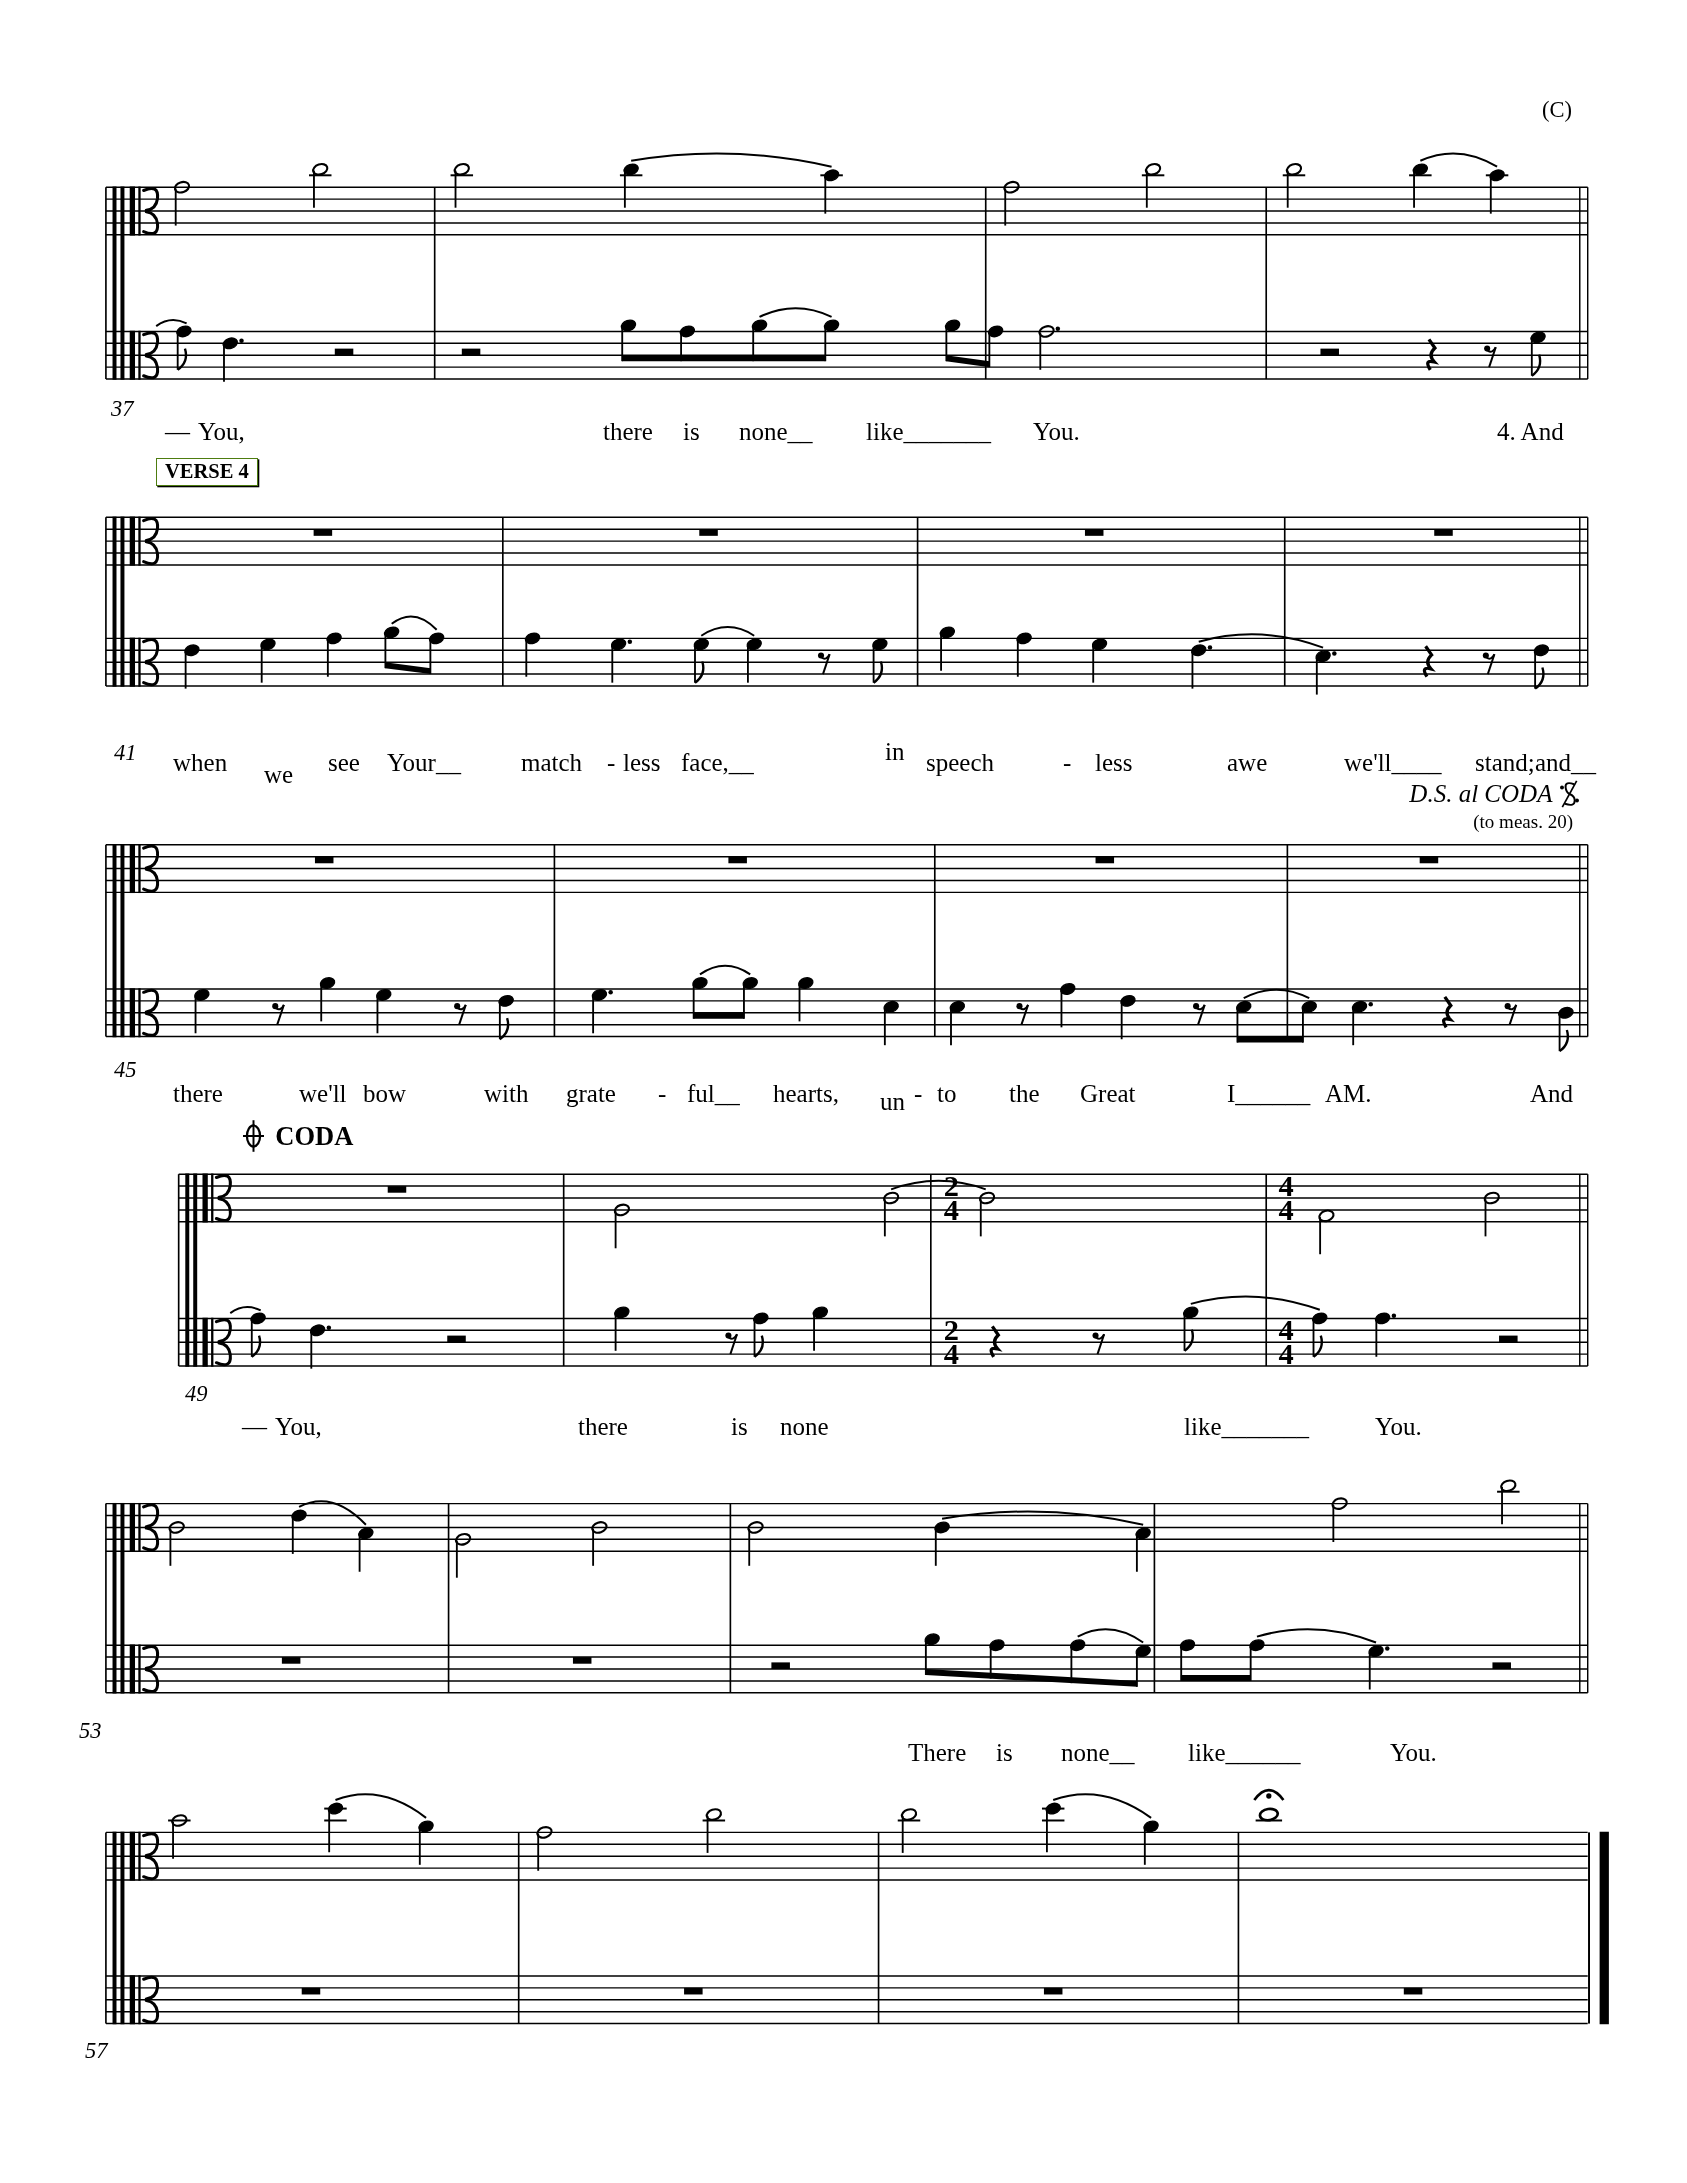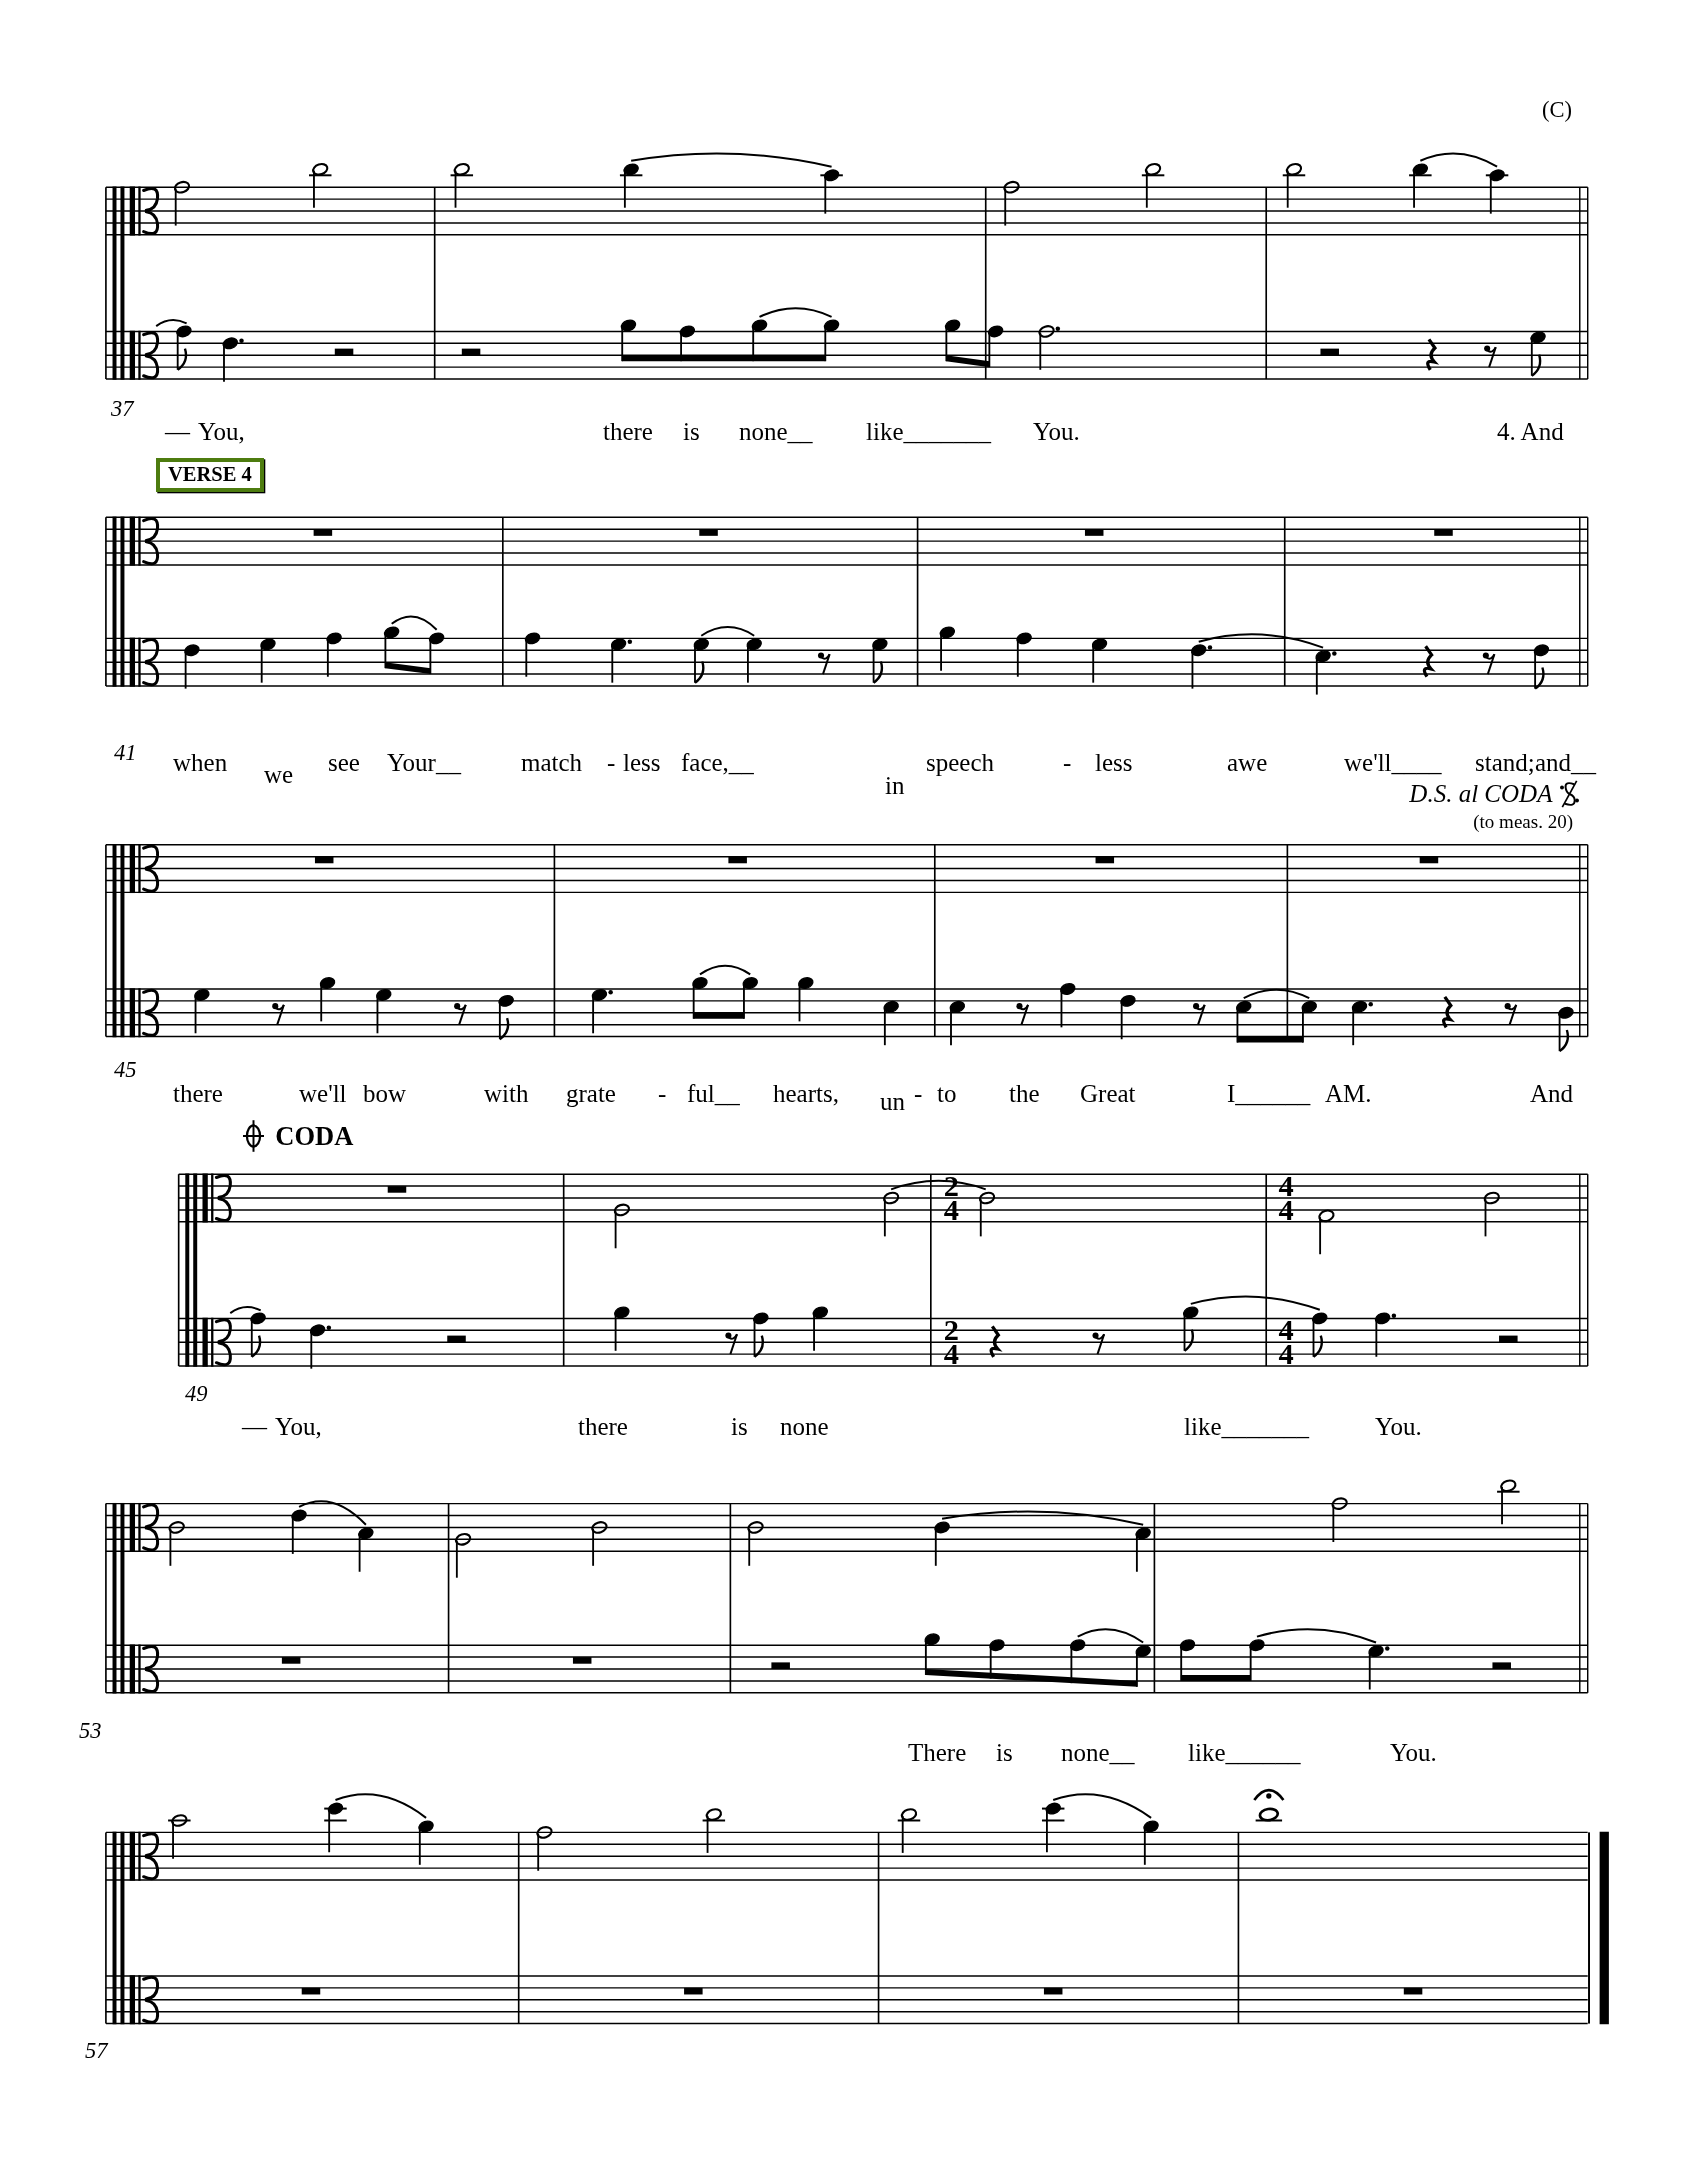--- a/index.html
+++ b/index.html
@@ -2,21 +2,21 @@
 <html style="font-size:10.6px"><head>
 <meta charset="utf-8">
 <style>
   html,body{margin:0;padding:0;background:#fff;}
   .page{position:relative;width:1687px;height:2183px;background:#ffffff;overflow:hidden;
         font-family:"Liberation Serif",serif;color:#000;}
   svg.canvas{position:absolute;left:0;top:0;}
   .t{position:absolute;white-space:nowrap;color:#000;}
   .title{font:bold 26.5px "Liberation Serif",serif;left:0;top:97px;width:1687px;text-align:center;}
   .cmark{font:22.5px "Liberation Serif",serif;left:1542px;top:97px;}
-  .verse{left:156px;top:458px;border:4px solid #4d7c0f;box-shadow:1.3px 1.3px 0 #000;padding:0.7px 8px 2px 8px;
+  .verse{left:156px;top:458px;border:1px solid #4d7c0f;box-shadow:1.3px 1.3px 0 #000;padding:0.7px 8px 2px 8px;
          font:bold 20.5px "Liberation Serif",serif;}
   .ds{right:107px;top:779px;font:italic 25px "Liberation Serif",serif;display:flex;align-items:center;gap:6.6px;}
   .tomeas{right:114px;top:811px;font:19px "Liberation Serif",serif;}
   .codarow{left:241px;top:1118px;display:flex;align-items:center;gap:9.3px;}
   .coda{font:bold 26.5px "Liberation Serif",serif;}
   .mnum{font:italic 22.5px "Liberation Serif",serif;}
   .lyr{font:25px "Liberation Serif",serif;}
 </style>
 </head>
 <body>
@@ -543,21 +543,21 @@
     <div class="t lyr" style="left: 1497px; top: 418px;">4. And</div>
     <div class="t mnum" style="left: 114px; top: 726px; margin-top: 14px;">41</div>
     <div class="t lyr" style="left: 173px; top: 749px;">when</div>
     <div class="t lyr" style="left: 264px; top: 749px; margin-top: 12px;">we</div>
     <div class="t lyr" style="left: 328px; top: 749px; text-align: center;">see</div>
     <div class="t lyr" style="left: 387px; top: 749px;">Your__</div>
     <div class="t lyr" style="left: 521px; top: 749px;">match</div>
     <div class="t lyr" style="left: 607px; top: 749px;">-</div>
     <div class="t lyr" style="left: 623px; top: 749px;">less</div>
     <div class="t lyr" style="left: 681px; top: 749px;">face,__</div>
-    <div class="t lyr" style="left: 885px; top: 772px;">in</div>
+    <div class="t lyr" style="left: 885px; top: 738px;">in</div>
     <div class="t lyr" style="left: 926px; top: 749px;">speech</div>
     <div class="t lyr" style="left: 1063px; top: 749px;">-</div>
     <div class="t lyr" style="left: 1095px; top: 749px;">less</div>
     <div class="t lyr" style="left: 1227px; top: 749px;">awe</div>
     <div class="t lyr" style="left: 1344px; top: 749px;">we'll____</div>
     <div class="t lyr" style="left: 1465px; top: 749px; margin-left: 10px;">stand;</div>
     <div class="t lyr" style="left: 1535px; top: 749px;">and__</div>
     <div class="t mnum" style="left: 114px; top: 1057px;">45</div>
     <div class="t lyr" style="left: 173px; top: 1080px;">there</div>
     <div class="t lyr" style="left: 299px; top: 1080px;">we'll</div>

